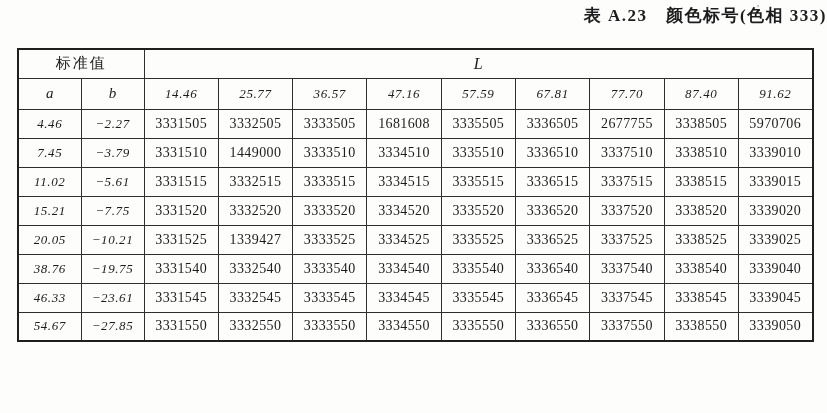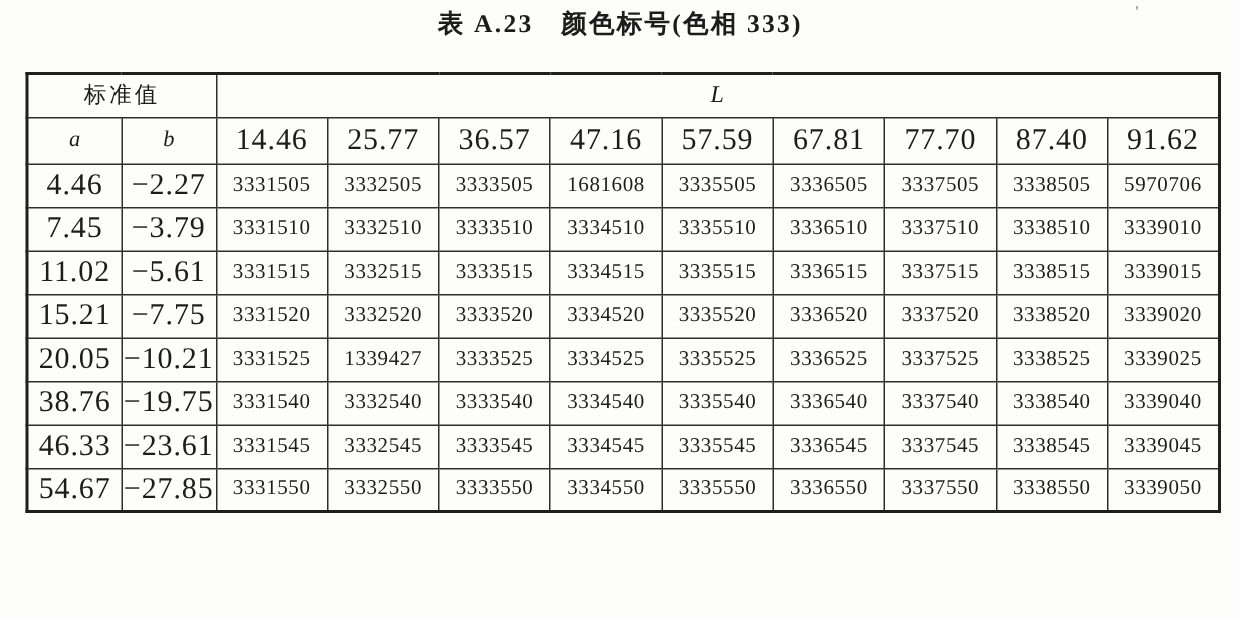--- a/index.html
+++ b/index.html
@@ -13,21 +13,21 @@
     background: #fdfdfc;
     font-family: "Liberation Serif", "DejaVu Serif", serif;
     color: #1c1c1c;
     overflow: hidden;
   }
   .title {
     position: absolute;
     top: 4px;
     left: 0;
     width: 100%;
-    text-align: center;
+    text-align: right;
     font-weight: bold;
     font-size: 17px;
     letter-spacing: 1.5px;
     white-space: pre;
   }
   .artifact {
     position: absolute;
     left: 757px;
     top: 2px;
     font-size: 11px;
@@ -50,21 +50,21 @@
     font-weight: normal;
     overflow: hidden;
     white-space: nowrap;
   }
   tr.hrow1 { height: 29px; }
   tr.hrow2 { height: 31px; }
   tr.drow  { height: 29px; }
   .cjk-head { font-size: 15px; letter-spacing: 2px; }
   .var-head { font-style: italic; font-size: 15px; }
   .l-head   { font-style: italic; font-size: 16px; }
-  .num      { font-size: 20px; letter-spacing: 0.6px; }
+  .num      { font-size: 13px; letter-spacing: 0.6px; font-style: italic; }
   .code     { font-size: 14px; letter-spacing: 0.4px; }
 </style>
 </head>
 <body>
 
 <div class="title">表 A.23　颜色标号(色相 333)</div>
 <div class="artifact">'</div>
 
 <table class="grid">
   <colgroup>
@@ -101,29 +101,29 @@
 
     <tr class="drow">
       <td class="num">4.46</td>
       <td class="num">−2.27</td>
       <td class="code">3331505</td>
       <td class="code">3332505</td>
       <td class="code">3333505</td>
       <td class="code">1681608</td>
       <td class="code">3335505</td>
       <td class="code">3336505</td>
-      <td class="code">3337505</td>
+      <td class="code">2677755</td>
       <td class="code">3338505</td>
       <td class="code">5970706</td>
     </tr>
     <tr class="drow">
       <td class="num">7.45</td>
       <td class="num">−3.79</td>
       <td class="code">3331510</td>
-      <td class="code">3332510</td>
+      <td class="code">1449000</td>
       <td class="code">3333510</td>
       <td class="code">3334510</td>
       <td class="code">3335510</td>
       <td class="code">3336510</td>
       <td class="code">3337510</td>
       <td class="code">3338510</td>
       <td class="code">3339010</td>
     </tr>
     <tr class="drow">
       <td class="num">11.02</td>

